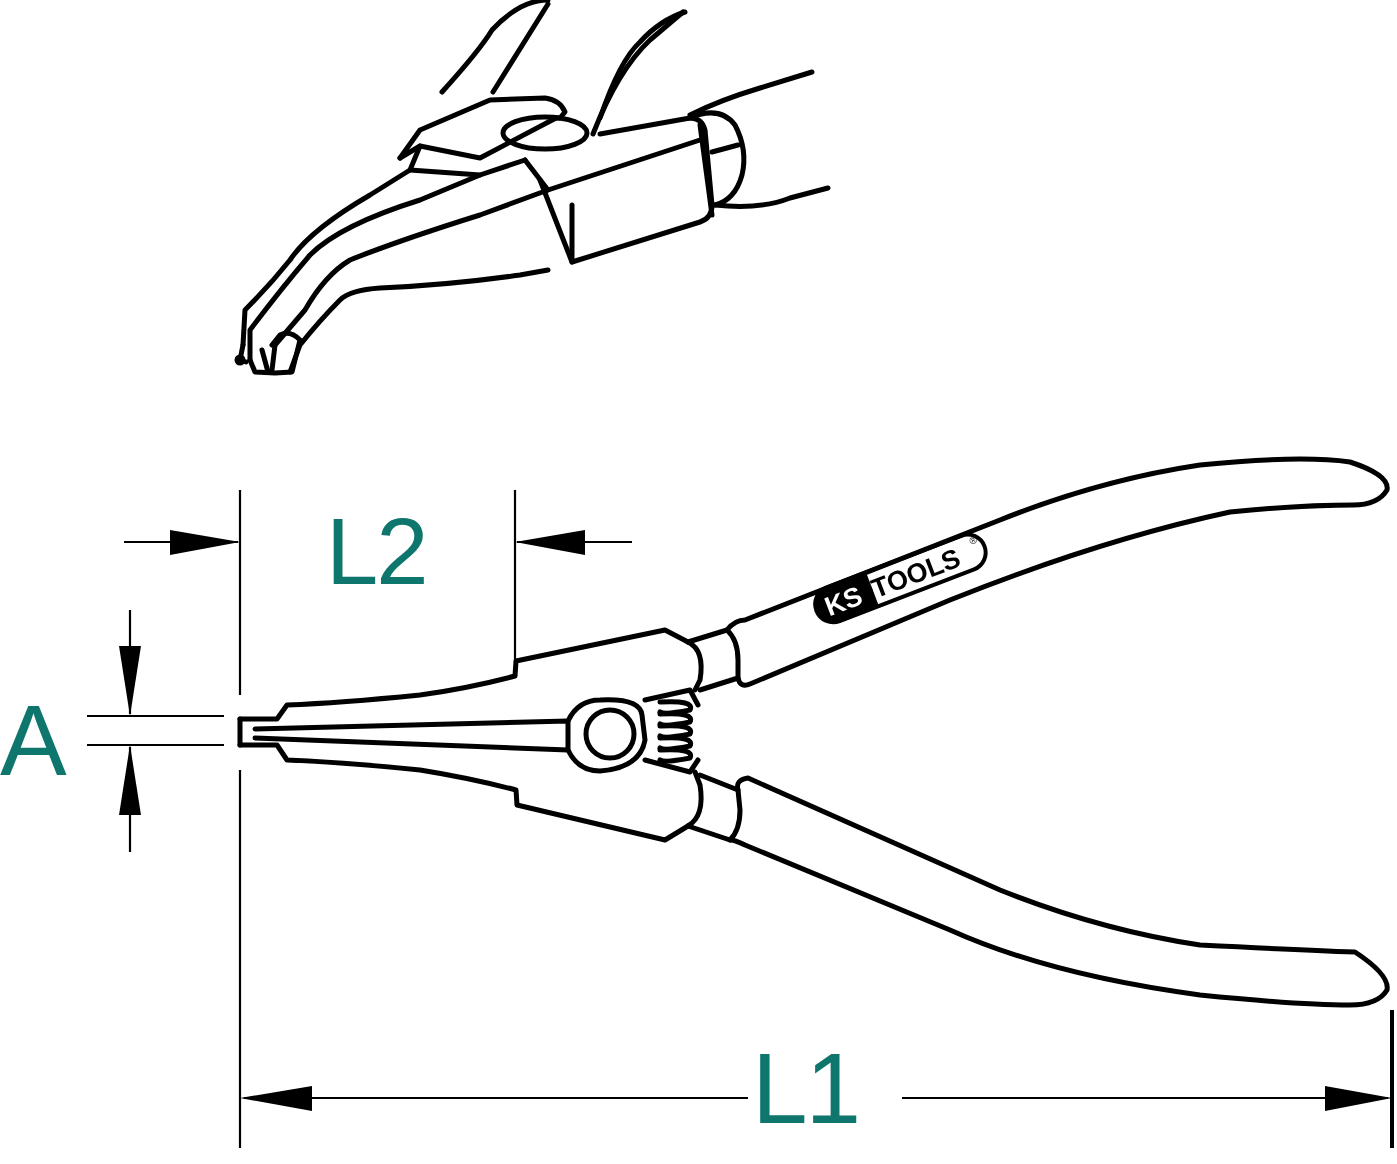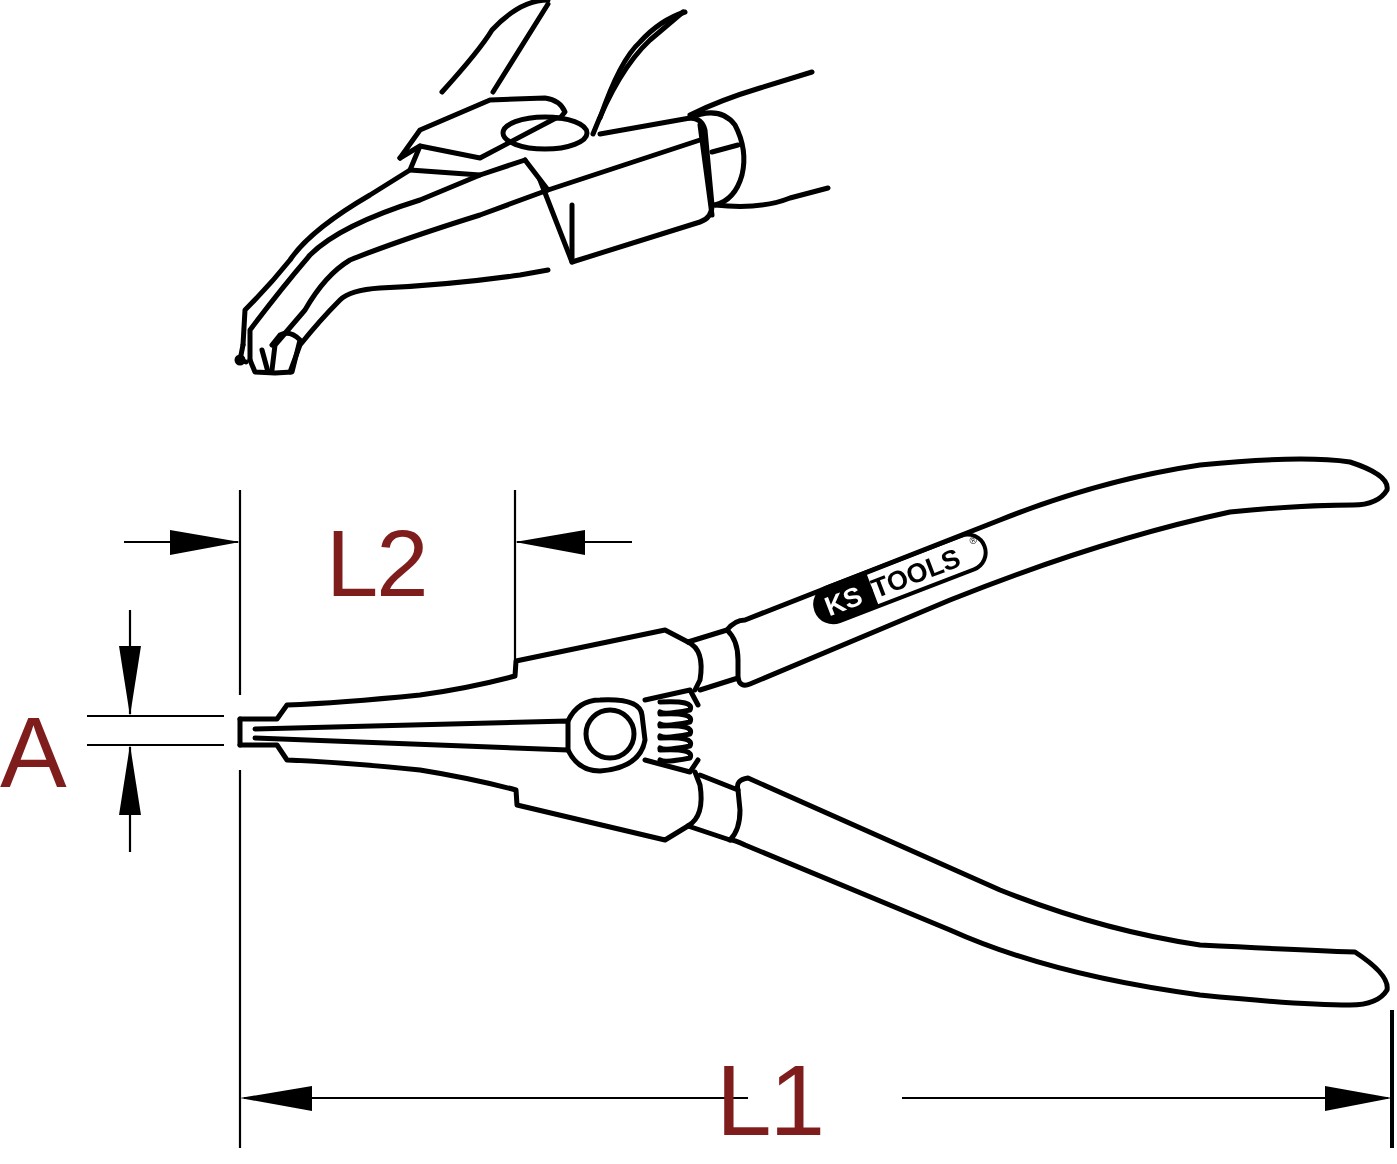--- a/index.html
+++ b/index.html
@@ -4,28 +4,27 @@
 <style>
   html, body { margin: 0; padding: 0; background: #ffffff; }
   body { width: 1397px; height: 1164px; position: relative; overflow: hidden; }
   svg { position: absolute; left: 0; top: 0; }
   .ln { fill: none; stroke: #000; stroke-width: 5; stroke-linejoin: round; stroke-linecap: round; }
   .thin { fill: none; stroke: #000; stroke-width: 2.2; }
   .arrow { fill: #000; stroke: none; }
   .dim-label {
     position: absolute;
     font-family: "Liberation Sans", sans-serif;
-    color: #7f1d1d;
+    color: #0f766e;
     line-height: 1;
     letter-spacing: -2px;
-    margin-top: 12px;
   }
   #label-l2 { left: 326px; top: 505px; font-size: 94px; }
   #label-a  { left: 0px;   top: 690px; font-size: 100px; }
-  #label-l1 { left: 716px; top: 686px; font-size: 100px; top: 686px; }
+  #label-l1 { left: 752px; top: 686px; font-size: 100px; top: 686px; }
   .logo-text {
     font-family: "Liberation Sans", sans-serif;
     font-weight: bold;
     font-size: 27px;
   }
 </style>
 </head>
 <body>
 
 <svg width="1397" height="1164" viewBox="0 0 1397 1164">

